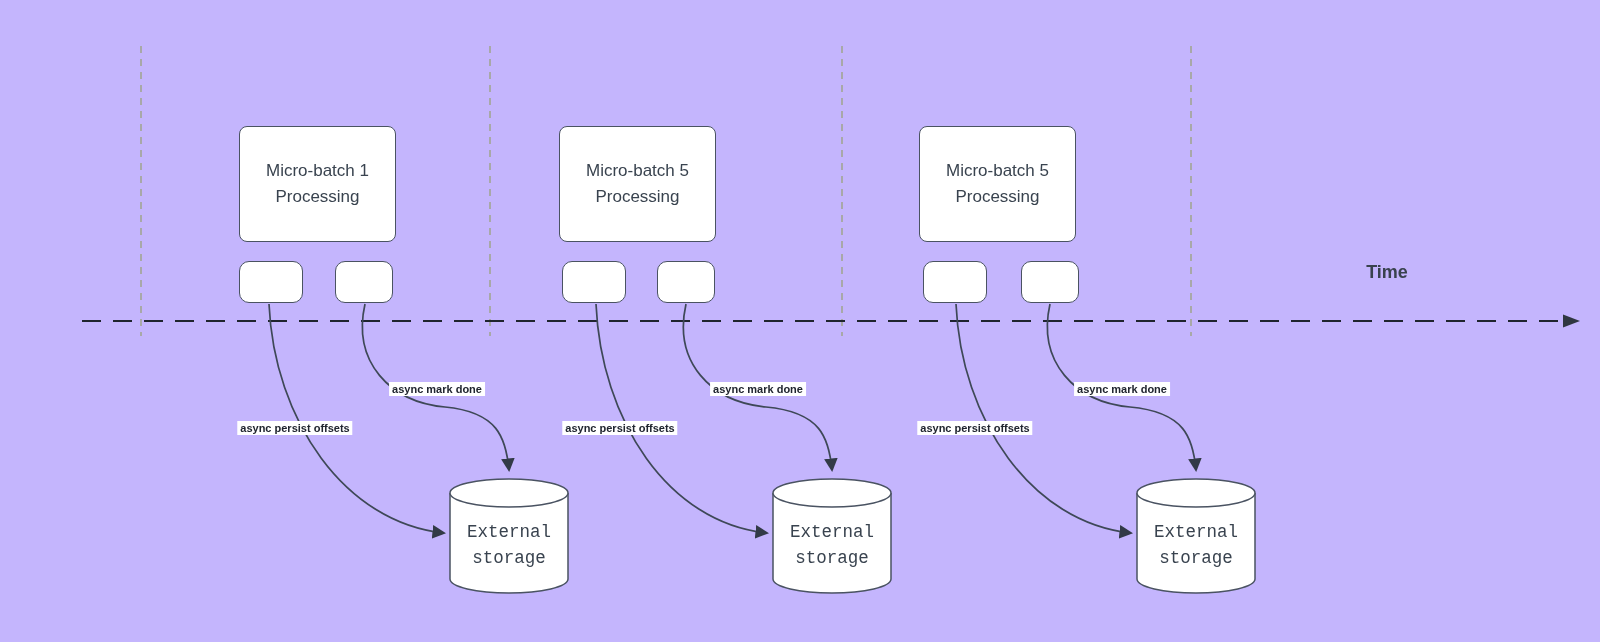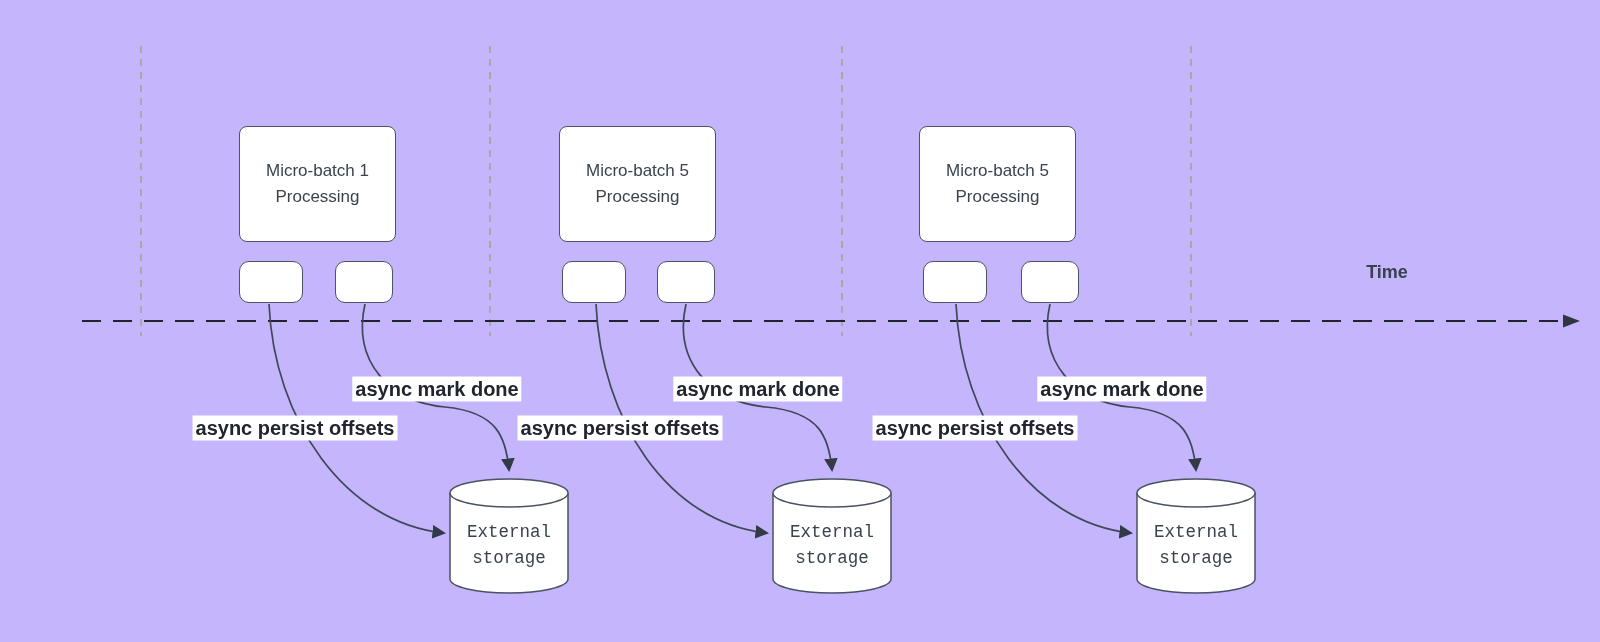--- a/index.html
+++ b/index.html
@@ -50,21 +50,21 @@
     background: #ffffff;
   }
   .smallbox.a { width: 64px; }
   .smallbox.b { width: 58px; }
   .edge-label {
     position: absolute;
     transform: translate(-50%, -50%);
     white-space: nowrap;
     background: #ffffff;
     padding: 1px 3px;
-    font-size: 20px;
+    font-size: 11px;
     font-weight: bold;
     color: #20252f;
   }
   .storage-label {
     position: absolute;
     transform: translate(-50%, -50%);
     text-align: center;
     font-size: 17.5px;
     line-height: 25.5px;
     color: #39434f;

